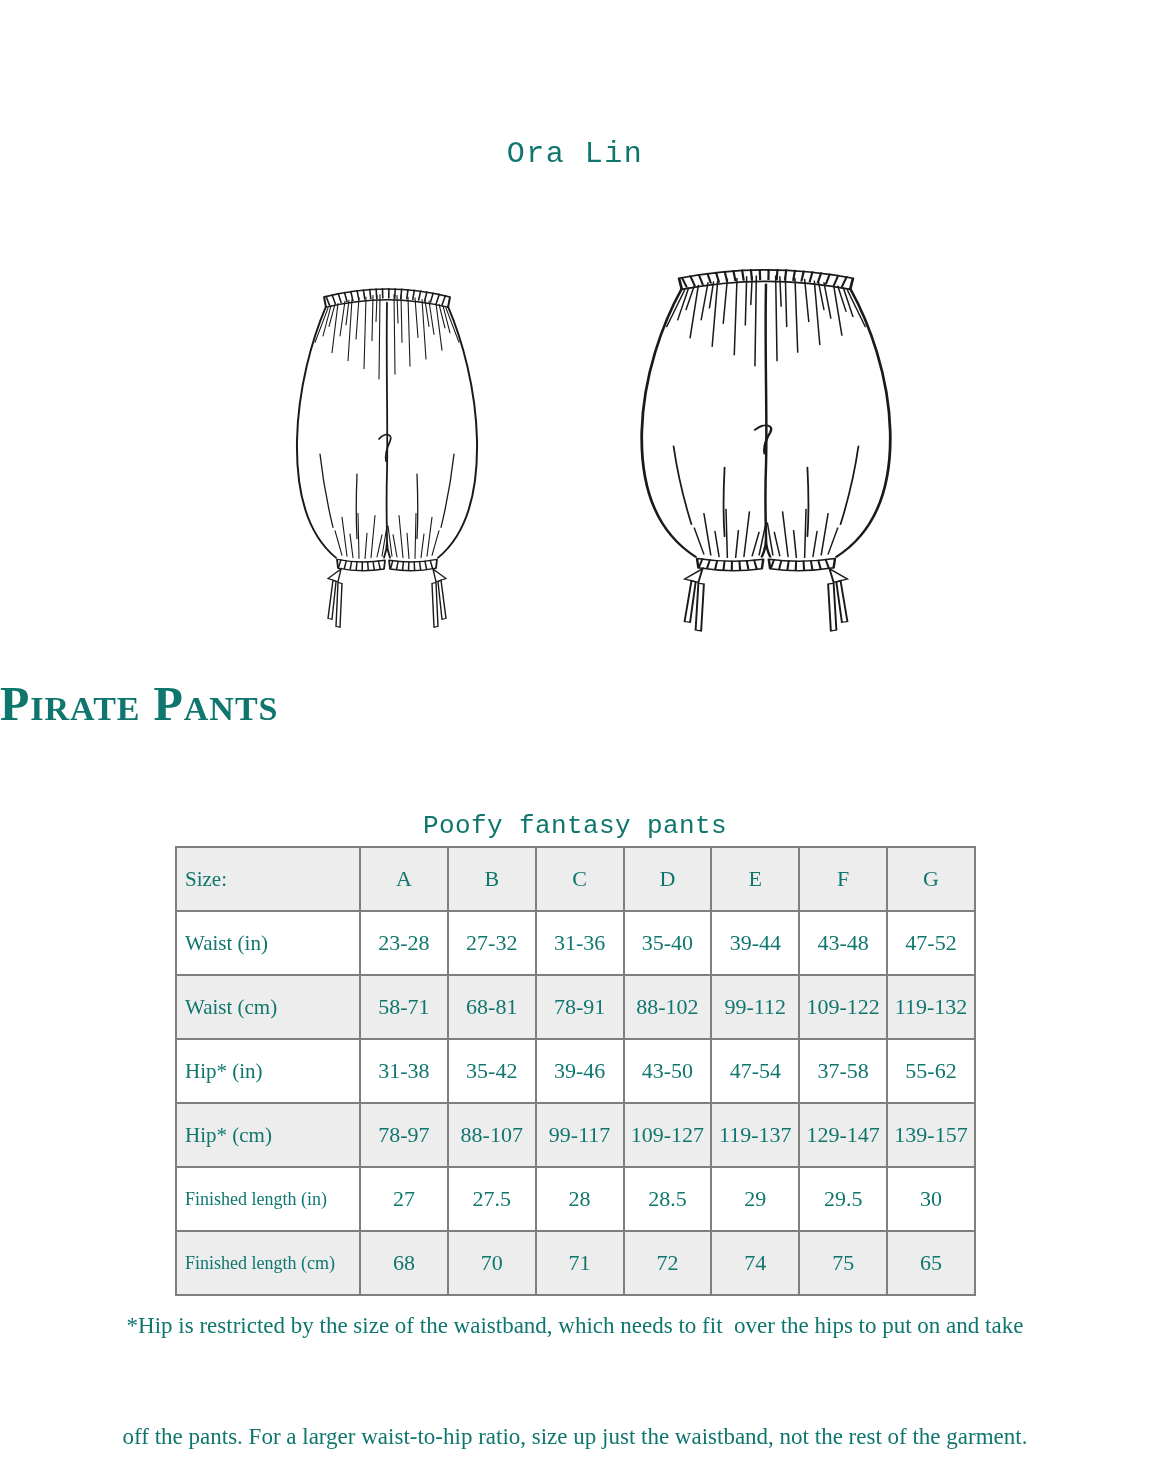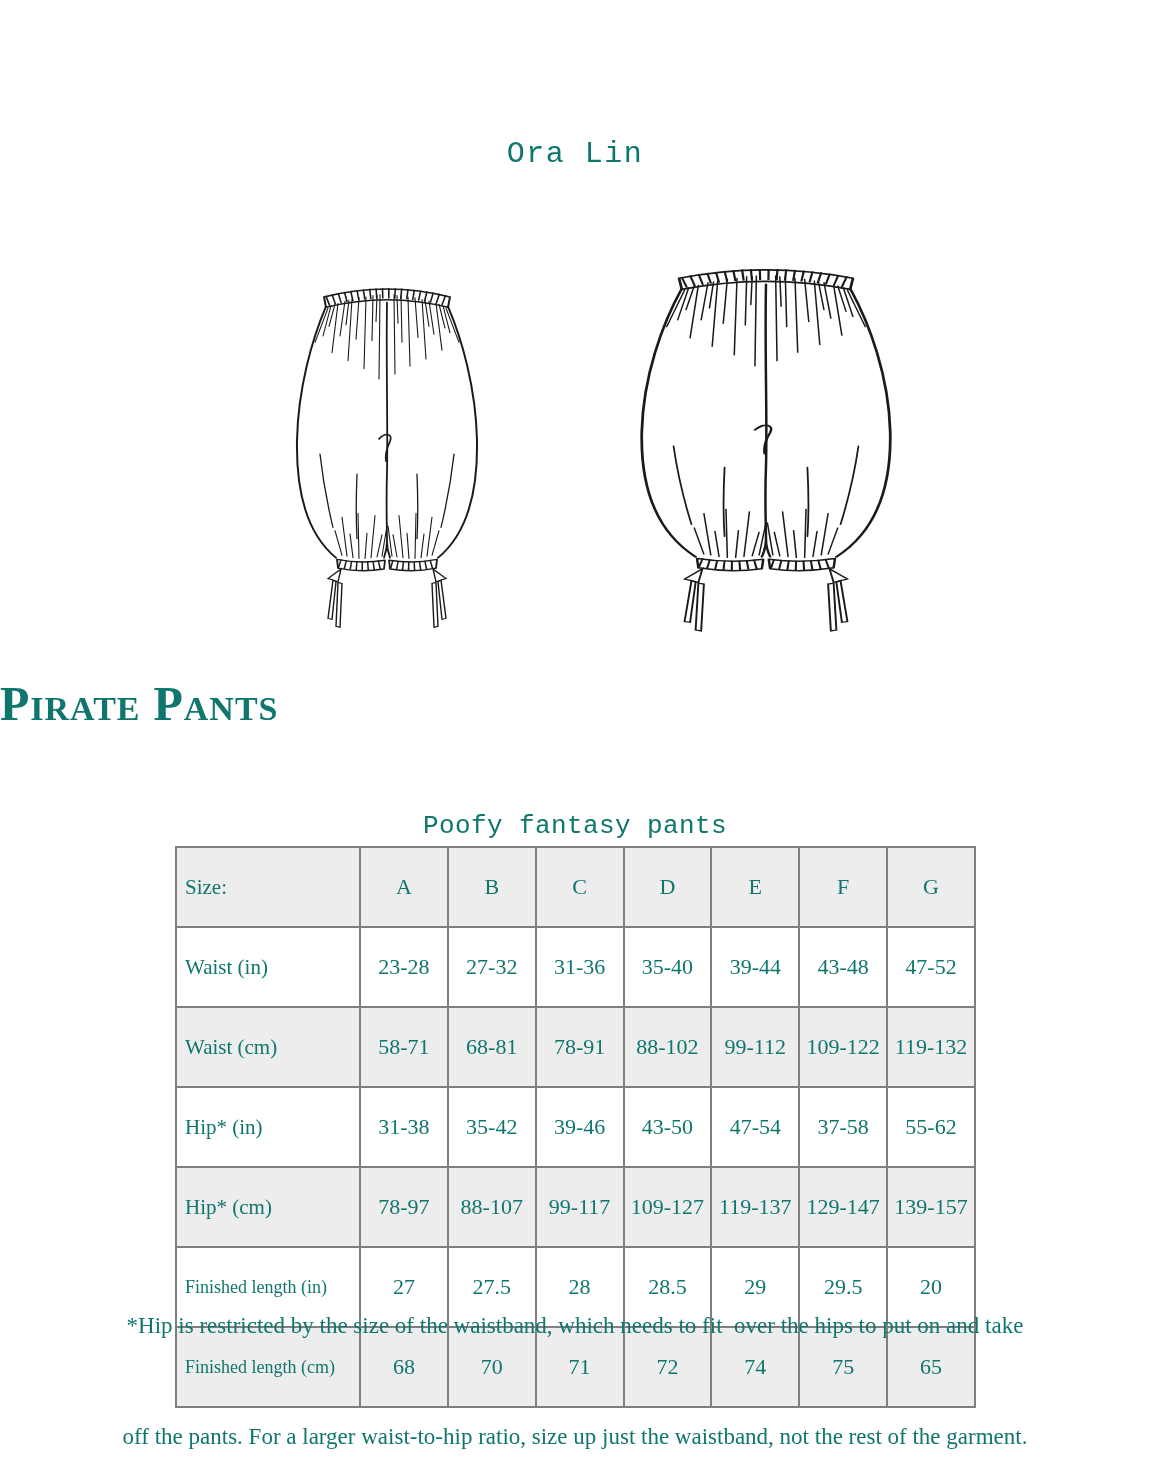--- a/index.html
+++ b/index.html
@@ -50,21 +50,21 @@
     border-collapse:collapse;
     table-layout:fixed;
     background:#fff;
   }
   table.size-table td{
     border:2px solid #7f7f7f;
     height:46px;
     text-align:center;
     vertical-align:middle;
     font-size:22px;
-    padding:16px 2px;
+    padding:8px 2px;
   }
   table.size-table td.label{
     text-align:left;
     padding-left:8px;
     width:172px;
     font-size:21px;
   }
   table.size-table tr:nth-child(odd){background:#ededed;}
   table.size-table tr:nth-child(6) td.label,
   table.size-table tr:nth-child(7) td.label{font-size:18px;}
@@ -198,21 +198,21 @@
         <td>139-157</td>
       </tr>
       <tr>
         <td class="label">Finished length (in)</td>
         <td>27</td>
         <td>27.5</td>
         <td>28</td>
         <td>28.5</td>
         <td>29</td>
         <td>29.5</td>
-        <td>20</td>
+        <td>30</td>
       </tr>
       <tr>
         <td class="label">Finished length (cm)</td>
         <td>68</td>
         <td>70</td>
         <td>71</td>
         <td>72</td>
         <td>74</td>
         <td>75</td>
         <td>65</td>

